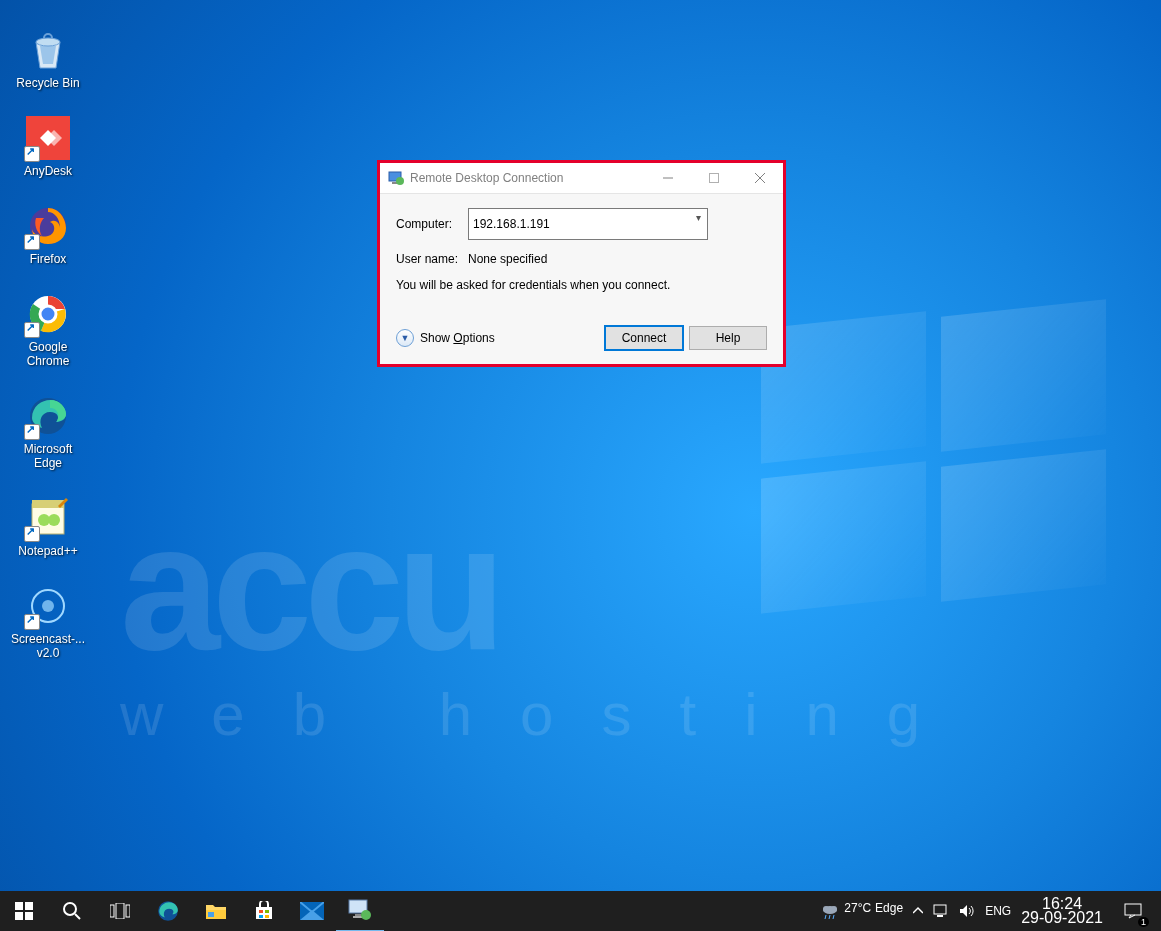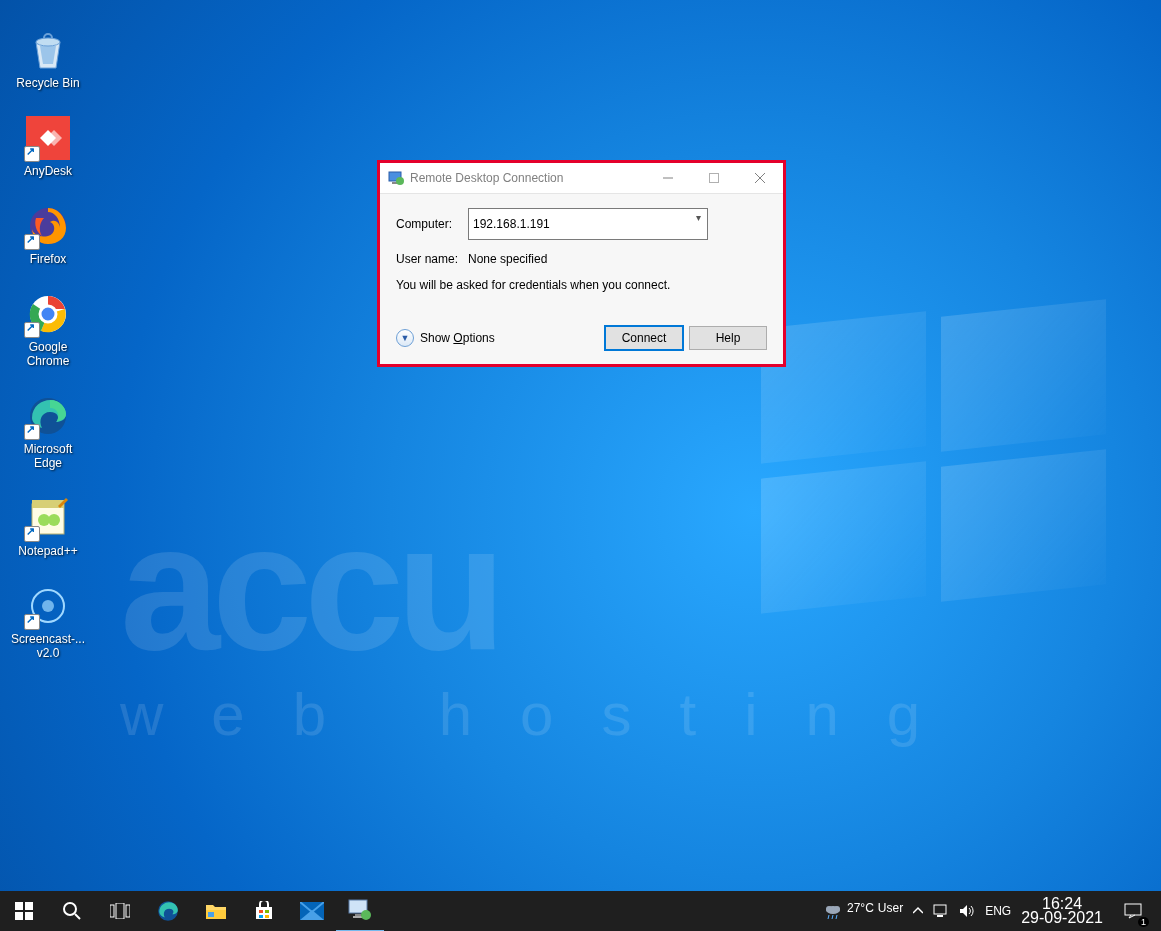--- a/index.html
+++ b/index.html
@@ -278,21 +278,21 @@
       <div class="titem">
         <svg width="20" height="20" viewBox="0 0 20 20">
             <ellipse cx="10" cy="9" rx="7" ry="4" fill="#9aa7b8"></ellipse>
             <circle cx="6" cy="8" r="3" fill="#9aa7b8"></circle>
             <circle cx="14" cy="8" r="3" fill="#9aa7b8"></circle>
             <line x1="6" y1="14" x2="5" y2="18" stroke="#5ab0ff"></line>
             <line x1="10" y1="14" x2="9" y2="18" stroke="#5ab0ff"></line>
             <line x1="14" y1="14" x2="13" y2="18" stroke="#5ab0ff"></line>
           </svg>
         <span>27°C</span>
-        <span>User</span>
+        <span>Edge</span>
       </div>
       <div class="titem">
           <svg width="10" height="10">
             <path d="M0 7 L5 2 L10 7" fill="none" stroke="#fff" stroke-width="1.5"></path>
           </svg>
         </div>
       <div class="titem">
           <svg width="16" height="14" viewBox="0 0 16 14">
             <rect x="1" y="1" width="12" height="9" fill="none" stroke="#fff"></rect>
             <rect x="4" y="11" width="6" height="2" fill="#fff"></rect>

